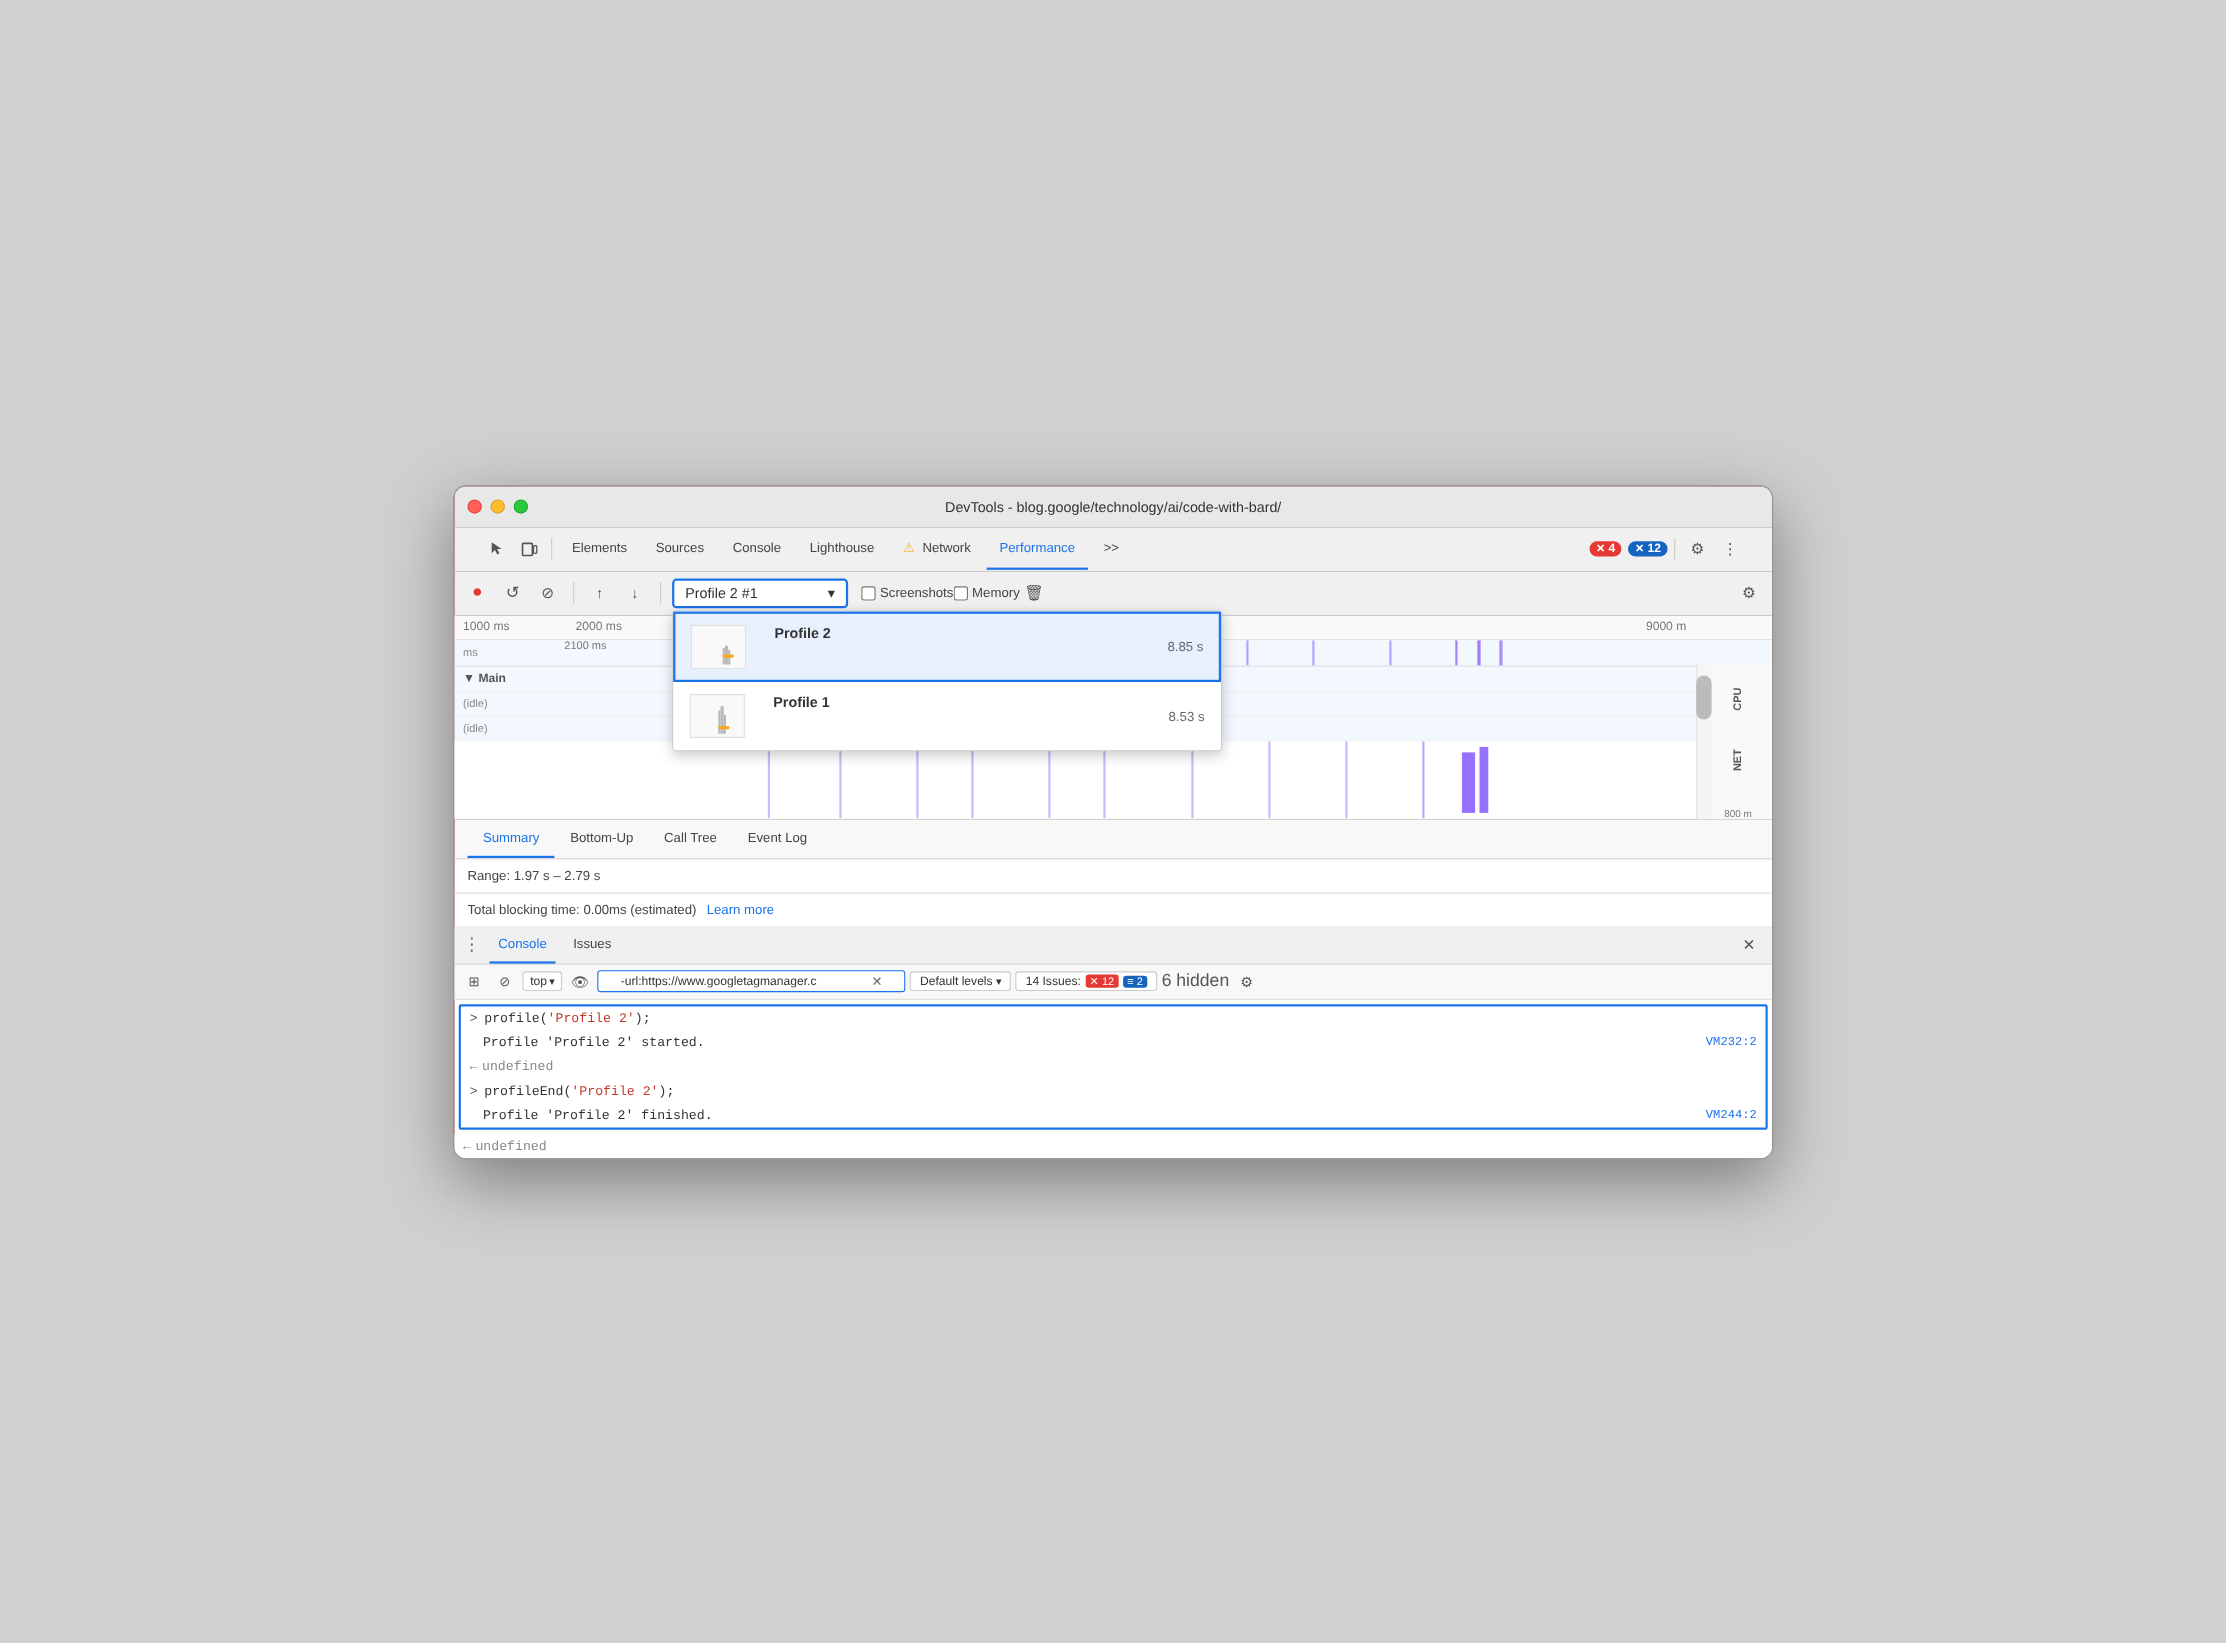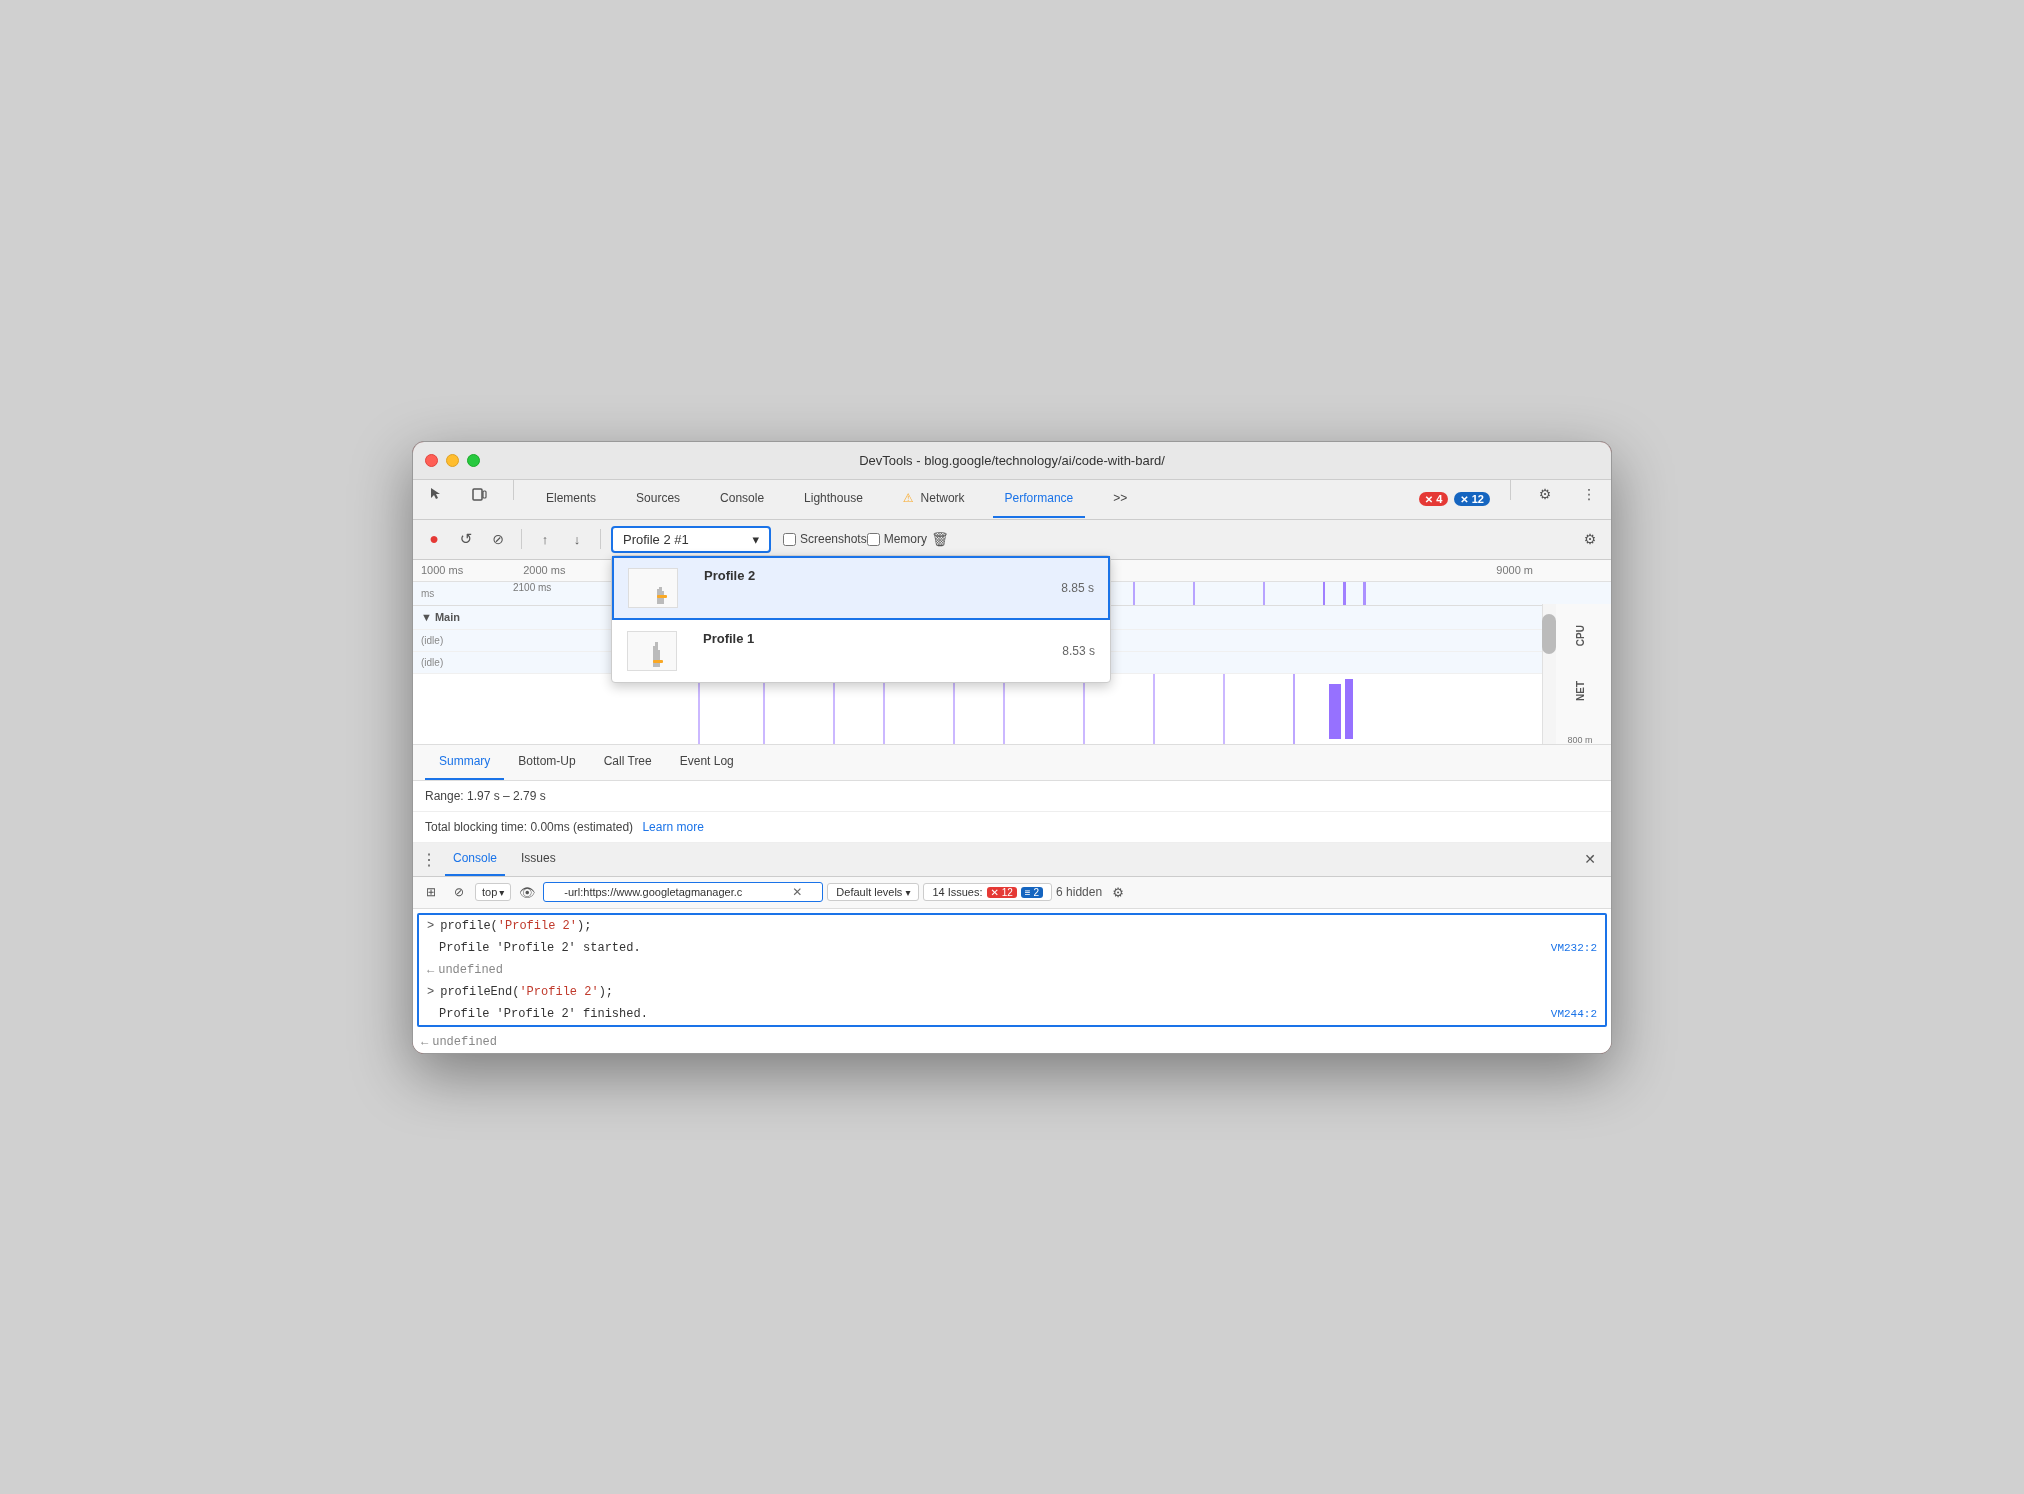--- a/index.html
+++ b/index.html
@@ -52,23 +52,24 @@
       font-size: 13px;
       color: #333;
       font-weight: 500;
     }
 
     
     .devtools-nav {
       background: #f0f0f0;
       border-bottom: 1px solid #ccc;
       display: flex;
-      padding: 0 8px;
+      align-items: center;
+      padding: 0 24px;
       height: 40px;
-      gap: 16px;
+      gap: 2px;
     }
     .nav-icon-btn {
       width: 28px;
       height: 28px;
       border: none;
       background: transparent;
       border-radius: 4px;
       cursor: pointer;
       display: flex;
       align-items: center;
@@ -489,21 +490,21 @@
       align-items: center;
       gap: 4px;
       padding: 2px 8px;
       border: 1px solid #ccc;
       border-radius: 3px;
       background: white;
       font-size: 11px;
       color: #333;
     }
     .hidden-count {
-      font-size: 12px;
+      font-size: 16px;
       color: #555;
       text-align: right;
     }
     .toolbar-settings-icon {
       width: 24px;
       height: 24px;
       border: none;
       background: transparent;
       border-radius: 3px;
       cursor: pointer;

